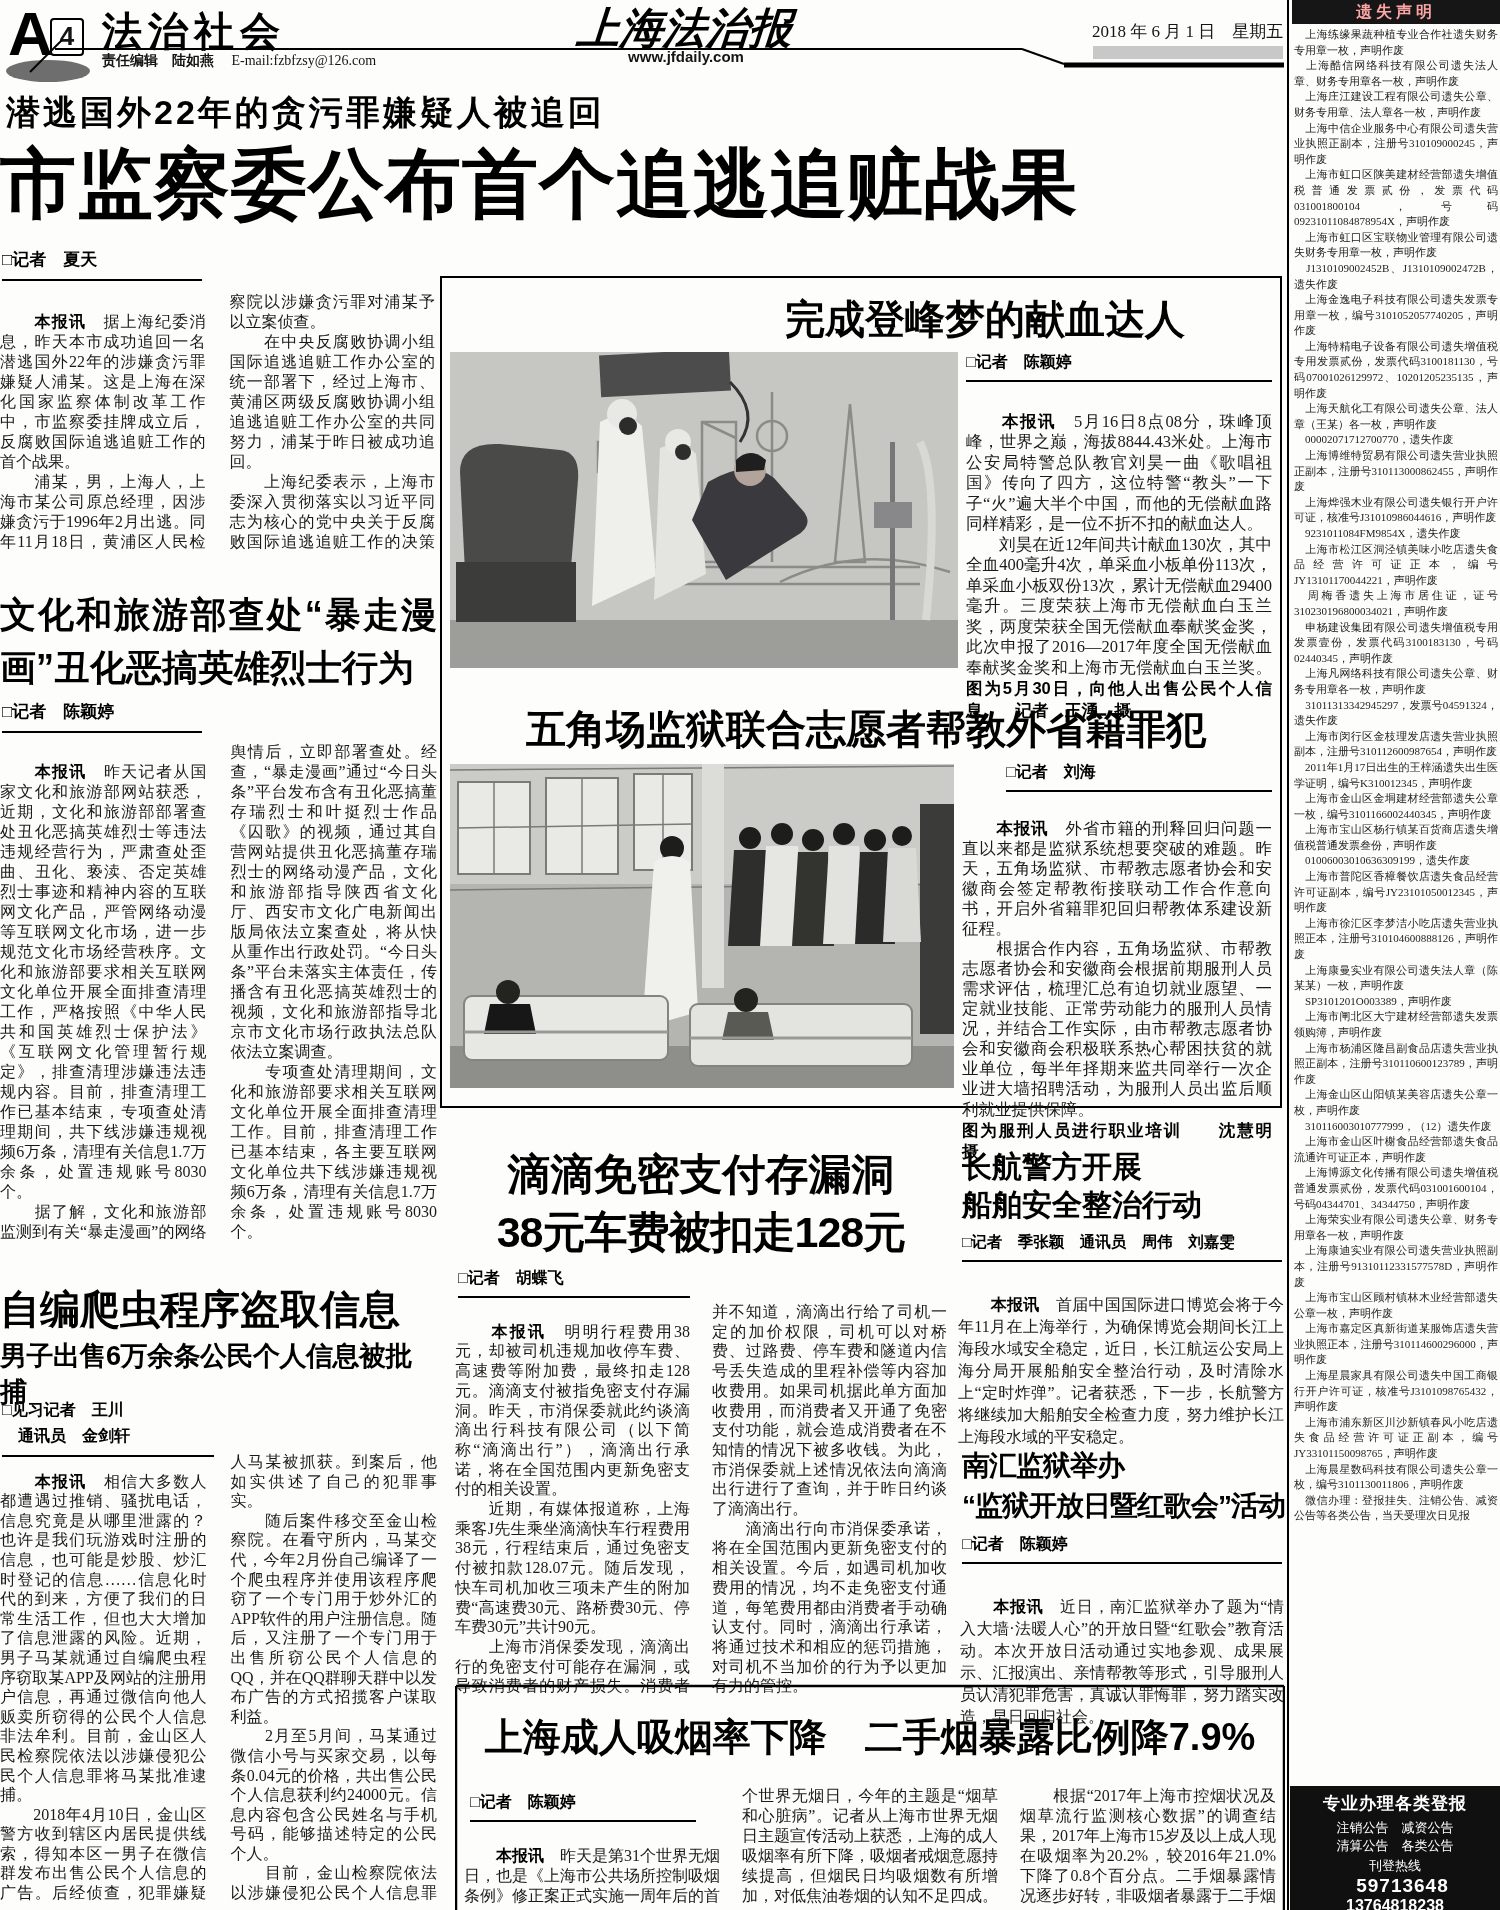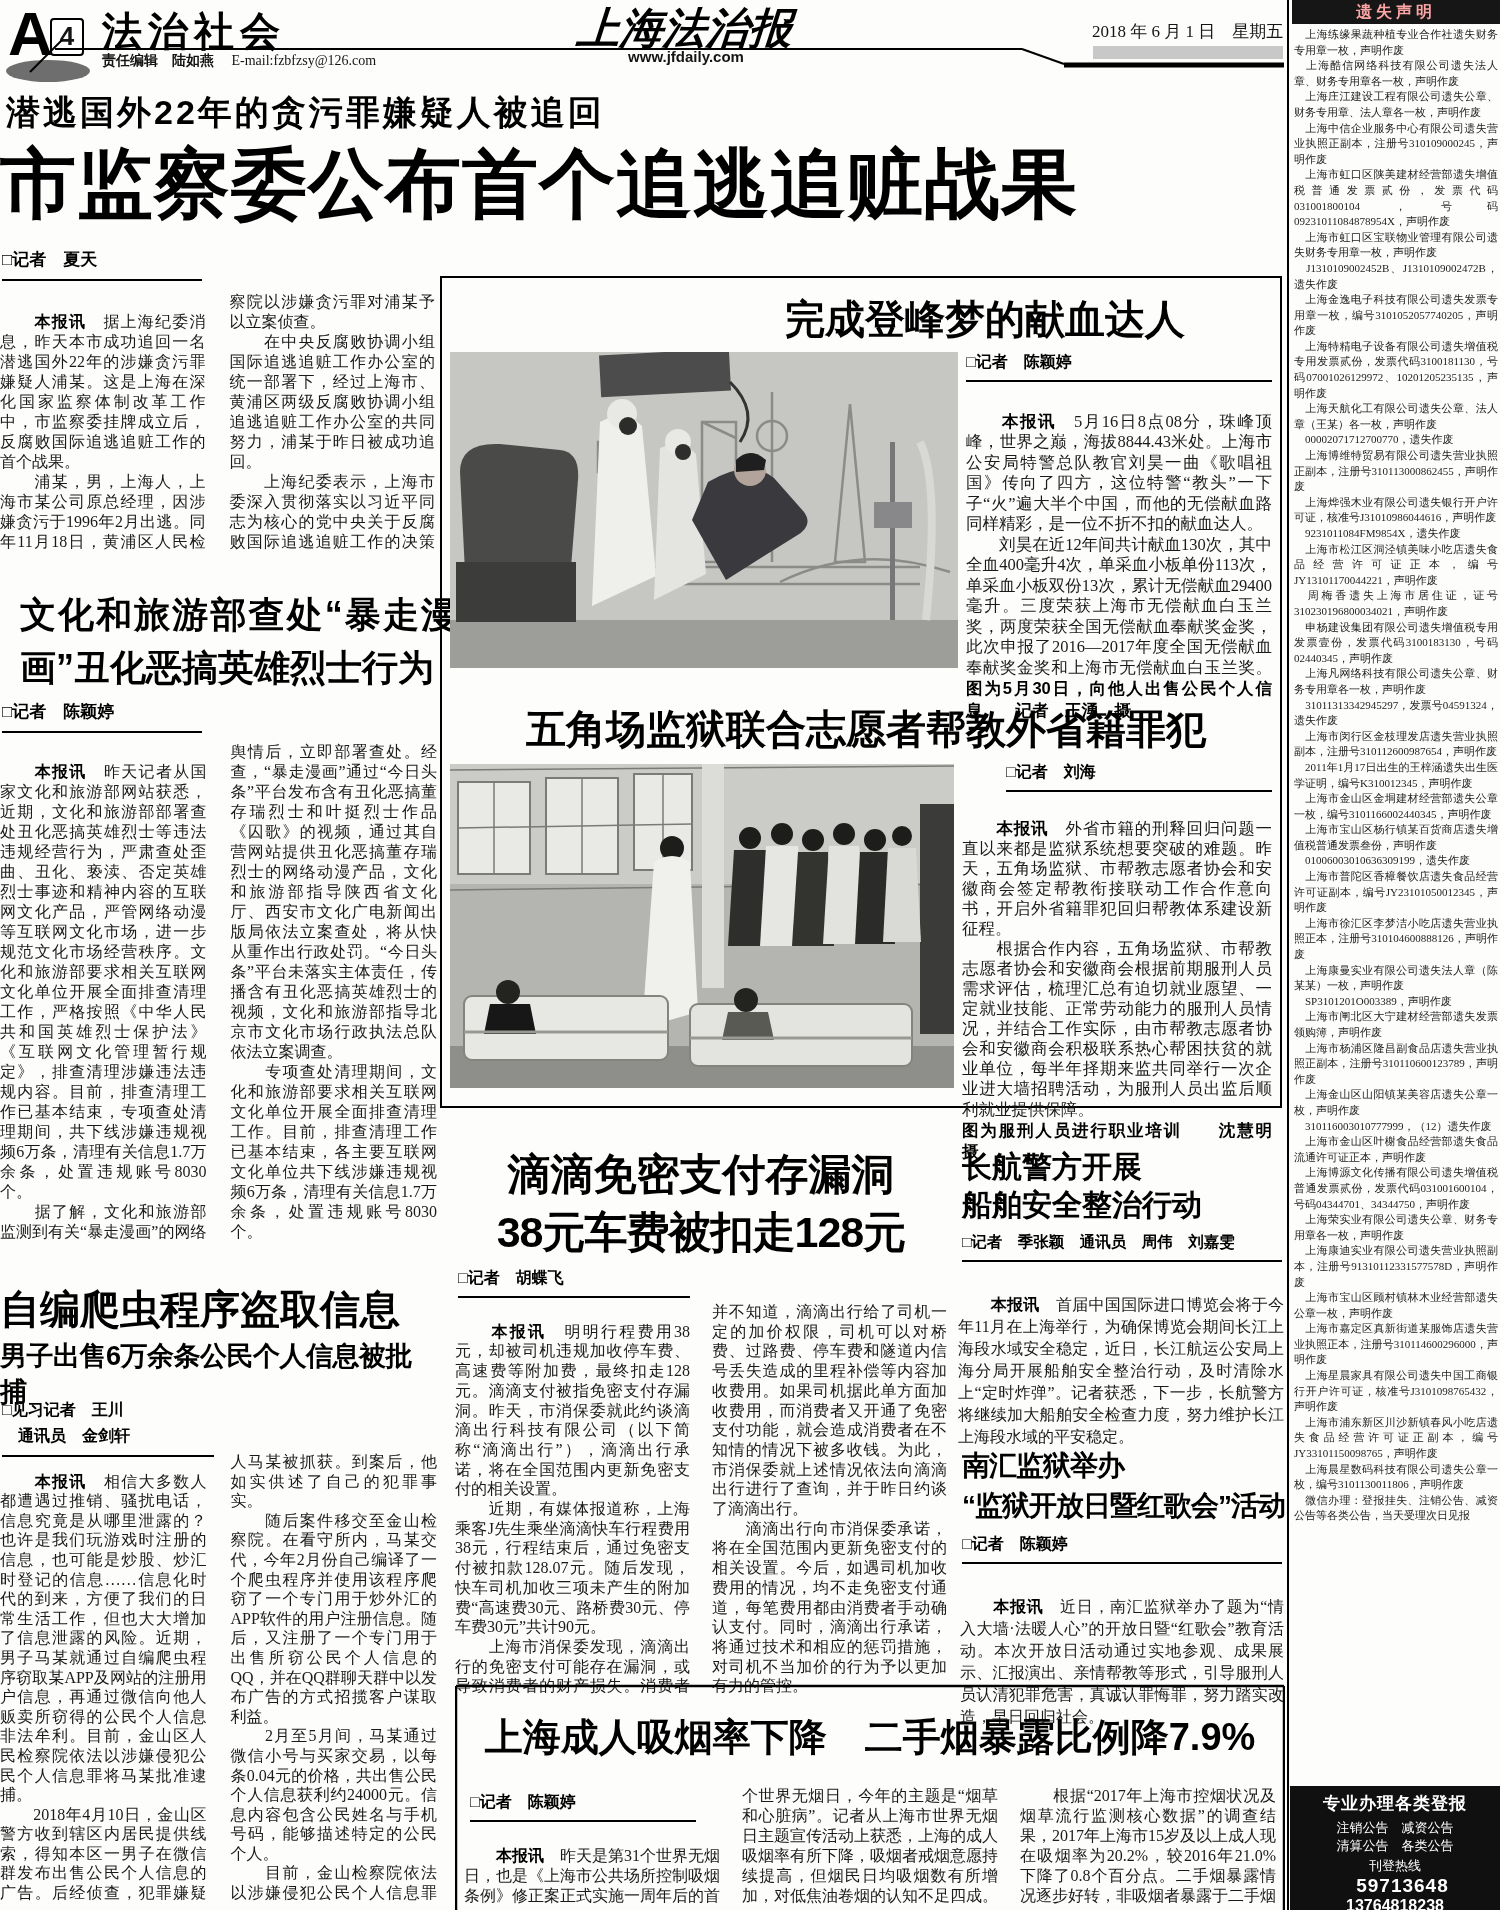--- a/index.html
+++ b/index.html
@@ -51,21 +51,21 @@
   <div class="abs sans" style="left:6px;top:90px;font-size:34px;font-weight:bold;letter-spacing:3px;color:#000;">潜逃国外22年的贪污罪嫌疑人被追回</div>
   <div class="abs hl" style="left:0px;top:134px;width:1090px;font-size:76px;line-height:100px;letter-spacing:1px;">市监察委公布首个追逃追赃战果</div>
   <div class="abs byline" style="left:2px;top:248px;width:200px;font-size:17px;padding-bottom:8px;">□记者　夏天</div>
   <div class="abs bodytext cols2" style="left:0px;top:292px;width:435px;height:262px;font-size:16px;line-height:20px;">
     <span class="lede">　　本报讯　</span><span>据上海纪委消息，昨天本市成功追回一名潜逃国外22年的涉嫌贪污罪嫌疑人浦某。这是上海在深化国家监察体制改革工作中，市监察委挂牌成立后，反腐败国际追逃追赃工作的首个战果。
 　　浦某，男，上海人，上海市某公司原总经理，因涉嫌贪污于1996年2月出逃。同年11月18日，黄浦区人民检察院以涉嫌贪污罪对浦某予以立案侦查。
 　　在中央反腐败协调小组国际追逃追赃工作办公室的统一部署下，经过上海市、黄浦区两级反腐败协调小组追逃追赃工作办公室的共同努力，浦某于昨日被成功追回。
 　　上海纪委表示，上海市委深入贯彻落实以习近平同志为核心的党中央关于反腐败国际追逃追赃工作的决策部署，不断加大统筹协调工作力度。浦某的归案再次证明，海外并非法外，只有迷途知返、早日投案自首才是外逃人员唯一出路。</span>
   </div>
 
-  <div class="abs hl" style="left:0px;top:588px;width:437px;font-size:36px;line-height:53px;text-align:justify;padding-left:20px;">文化和旅游部查处“暴走漫画”丑化恶搞英雄烈士行为</div>
+  <div class="abs hl" style="left:0px;top:588px;width:437px;font-size:36px;line-height:53px;text-align:justify;">文化和旅游部查处“暴走漫画”丑化恶搞英雄烈士行为</div>
   <div class="abs byline" style="left:2px;top:700px;width:200px;font-size:17px;padding-bottom:8px;">□记者　陈颖婷</div>
   <div class="abs bodytext cols2" style="left:0px;top:742px;width:437px;height:512px;font-size:16px;line-height:20px;">
     <span class="lede">　　本报讯　</span><span>昨天记者从国家文化和旅游部网站获悉，近期，文化和旅游部部署查处丑化恶搞英雄烈士等违法违规经营行为，严肃查处歪曲、丑化、亵渎、否定英雄烈士事迹和精神内容的互联网文化产品，严管网络动漫等互联网文化市场，进一步规范文化市场经营秩序。文化和旅游部要求相关互联网文化单位开展全面排查清理工作，严格按照《中华人民共和国英雄烈士保护法》《互联网文化管理暂行规定》，排查清理涉嫌违法违规内容。目前，排查清理工作已基本结束，专项查处清理期间，共下线涉嫌违规视频6万条，清理有关信息1.7万余条，处置违规账号8030个。
 　　据了解，文化和旅游部监测到有关“暴走漫画”的网络舆情后，立即部署查处。经查，“暴走漫画”通过“今日头条”平台发布含有丑化恶搞董存瑞烈士和叶挺烈士作品《囚歌》的视频，通过其自营网站提供丑化恶搞董存瑞烈士的网络动漫产品，文化和旅游部指导陕西省文化厅、西安市文化广电新闻出版局依法立案查处，将从快从重作出行政处罚。“今日头条”平台未落实主体责任，传播含有丑化恶搞英雄烈士的视频，文化和旅游部指导北京市文化市场行政执法总队依法立案调查。
 　　专项查处清理期间，文化和旅游部要求相关互联网文化单位开展全面排查清理工作。目前，排查清理工作已基本结束，各主要互联网文化单位共下线涉嫌违规视频6万条，清理有关信息1.7万余条，处置违规账号8030个。
 　　文化和旅游部文化市场司有关负责人表示，对于制作运营违法违规互联网文化产品的单位和不落实内容审查主体责任的平台网站，将依法从快从重查处，情节严重的，依法列入文化市场黑名单，实施全行业信用惩戒。</span>
   </div>
 
   <div class="abs box" style="left:440px;top:276px;width:838px;height:828px;"></div>
 

